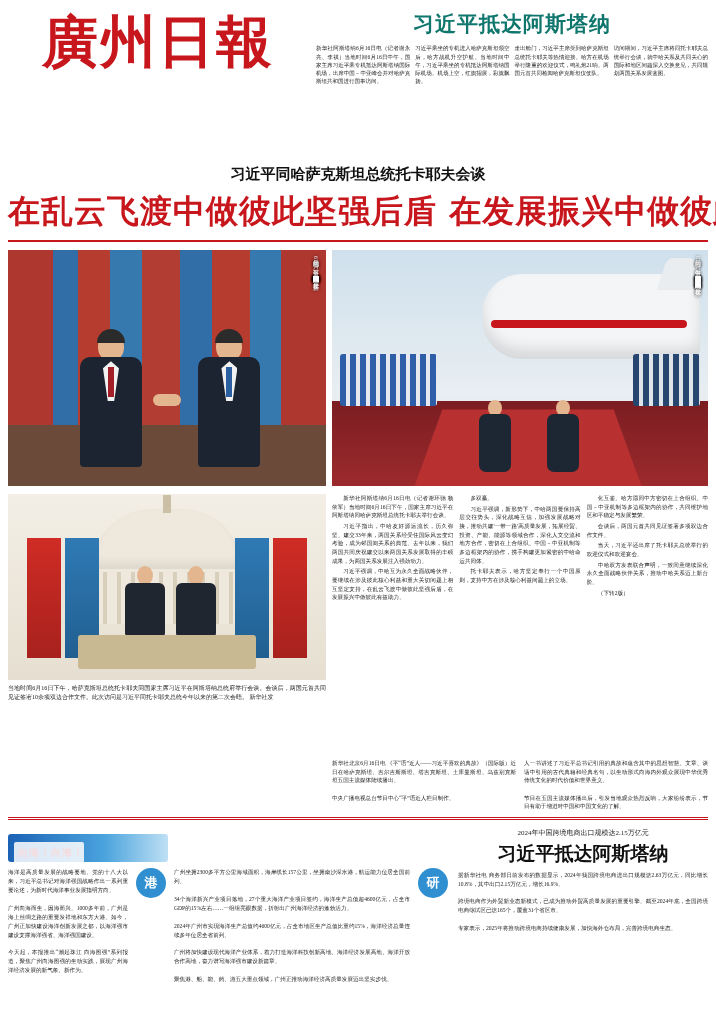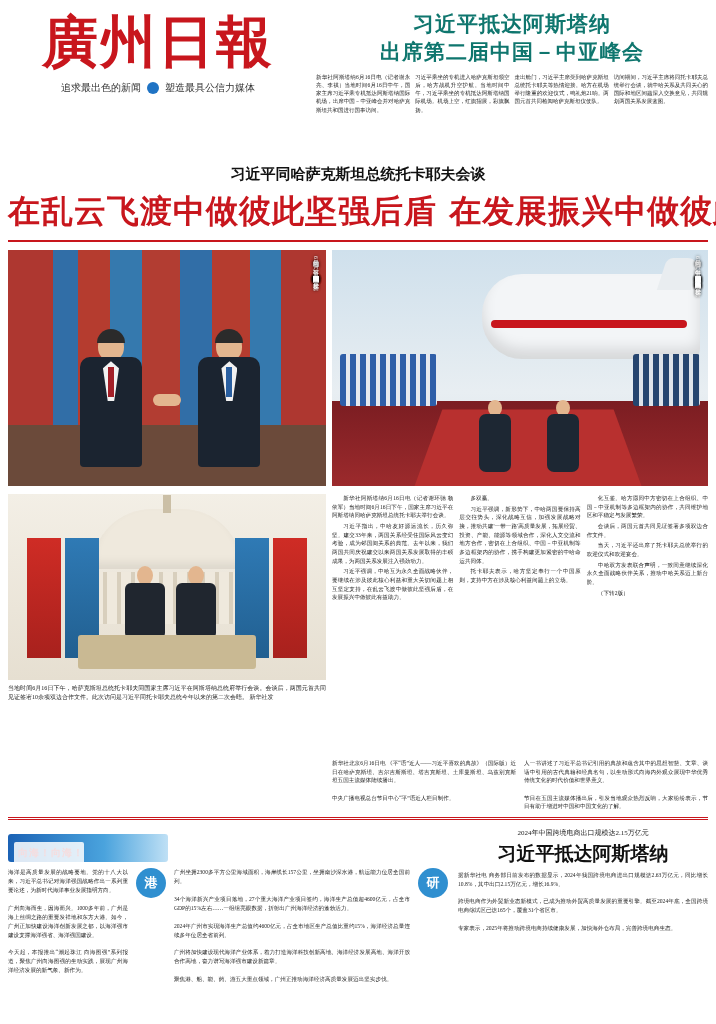--- a/index.html
+++ b/index.html
@@ -169,29 +169,23 @@
   .br-body { font-size:5.6px; line-height:1.6; text-align:justify; color:#222; margin-top:5px;}
 </style>
 </head>
 <body>
 
 <div class="page">
 
   <div class="masthead">
     <div class="logo-block">
       <div class="logo-title">廣州日報</div>
-      <div class="logo-sub">
-        <span>追求最出色的新闻</span>
-        <span class="dot"></span>
-        <span>塑造最具公信力媒体</span>
-      </div>
     </div>
     <div class="masthead-right">
       <div class="head-headline">习近平抵达阿斯塔纳</div>
-      <div class="head-headline">出席第二届中国－中亚峰会</div>
       <div class="head-cols">
         <div>新华社阿斯塔纳6月16日电（记者谢永亮、李祺）当地时间6月16日中午，国家主席习近平乘专机抵达阿斯塔纳国际机场，出席中国－中亚峰会并对哈萨克斯坦共和国进行国事访问。</div>
         <div>习近平乘坐的专机进入哈萨克斯坦领空后，哈方战机升空护航。当地时间中午，习近平乘坐的专机抵达阿斯塔纳国际机场。机场上空，红旗招展，彩旗飘扬。</div>
         <div>走出舱门，习近平主席受到哈萨克斯坦总统托卡耶夫等热情迎接。哈方在机场举行隆重的欢迎仪式，鸣礼炮21响。两国元首共同检阅哈萨克斯坦仪仗队。</div>
         <div>访问期间，习近平主席将同托卡耶夫总统举行会谈，就中哈关系及共同关心的国际和地区问题深入交换意见，共同规划两国关系发展蓝图。</div>
       </div>
     </div>
   </div>
 
 

